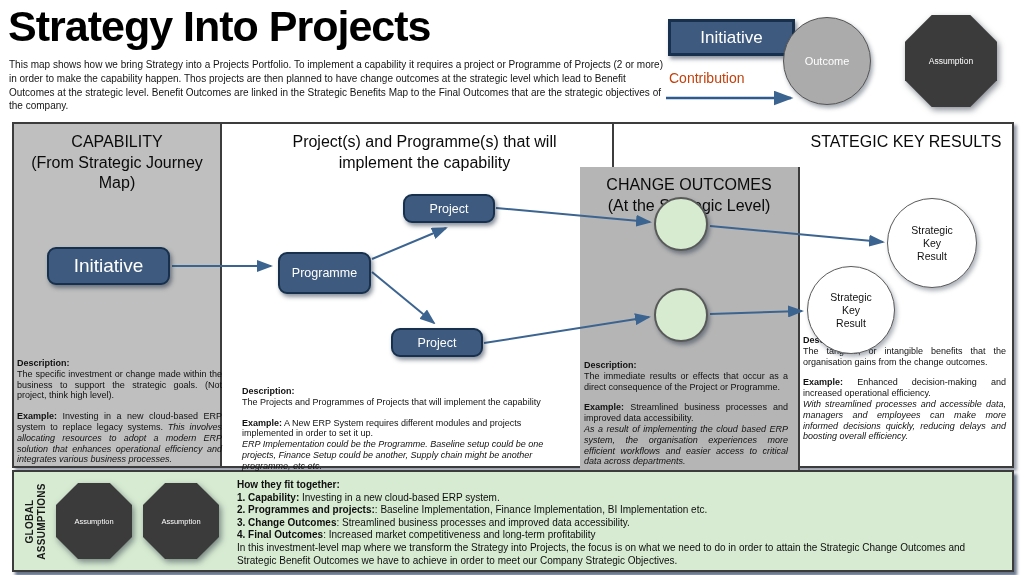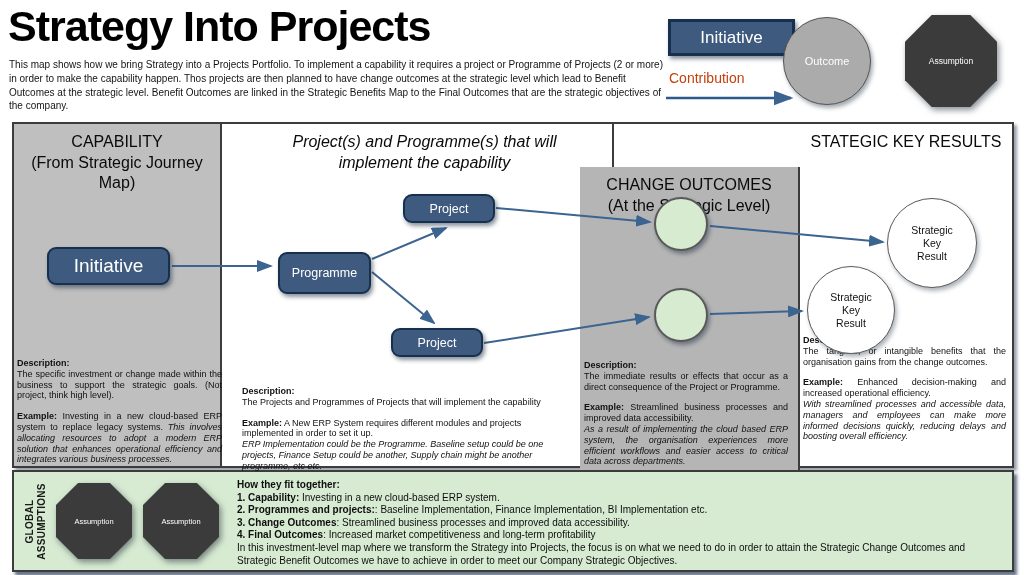--- a/index.html
+++ b/index.html
@@ -18,21 +18,21 @@
   .oct-wrap { position:absolute; filter:drop-shadow(2px 3px 3px rgba(20,30,45,.5));border-radius:25px; }
   .octagon { width:100%; height:100%; background:#3B3B3B; color:#fff; display:flex; align-items:center; justify-content:center;
              clip-path:polygon(29% 0%,71% 0%,100% 29%,100% 71%,71% 100%,29% 100%,0% 71%,0% 29%); }
   #legend-assumption-wrap { left:905px; top:15px; width:92px; height:92px; }
   #legend-assumption-wrap .octagon { font-size:8.5px; }
 
   
   #main-box { position:absolute; left:12px; top:122px; width:1002px; height:346px; border:2px solid #3C3C3C; background:#fff; box-shadow:3px 3px 3px rgba(30,45,70,.45); }
   .col { position:absolute; top:0; height:100%; }
   #col-capability { left:0; width:208px; background:#BFBFBF; border-right:2px solid #3C3C3C; }
-  #col-projects   { left:223px; width:377px; background:#fff; border-right:2px solid #3C3C3C;font-style:italic; }
+  #col-projects   { left:223px; width:377px; background:#fff; border-right:2px solid #3C3C3C; }
   #col-change     { left:566px; width:220px; background:#B5B5B5; border-right:2px solid #3C3C3C;margin-top:43px; }
   #col-results    { left:786px; width:212px; background:#fff; }
   .col-header { padding:8px 8px 0 8px; text-align:center; font-size:16px; line-height:20.5px; color:#0a0a0a; white-space:pre-line; }
   #col-projects .col-header { padding:8px 20px 0 20px; }
 
   
   .node { position:absolute; z-index:10;border-radius:9px; }
   #node-initiative     { left:47px;  top:247px; width:123px; height:38px; font-size:19px; border-width:2.5px; }
   #node-programme      { left:278px; top:252px; width:93px;  height:42px; font-size:12.5px; }
   #node-project-top    { left:403px; top:194px; width:92px;  height:29px; font-size:12.5px; }

